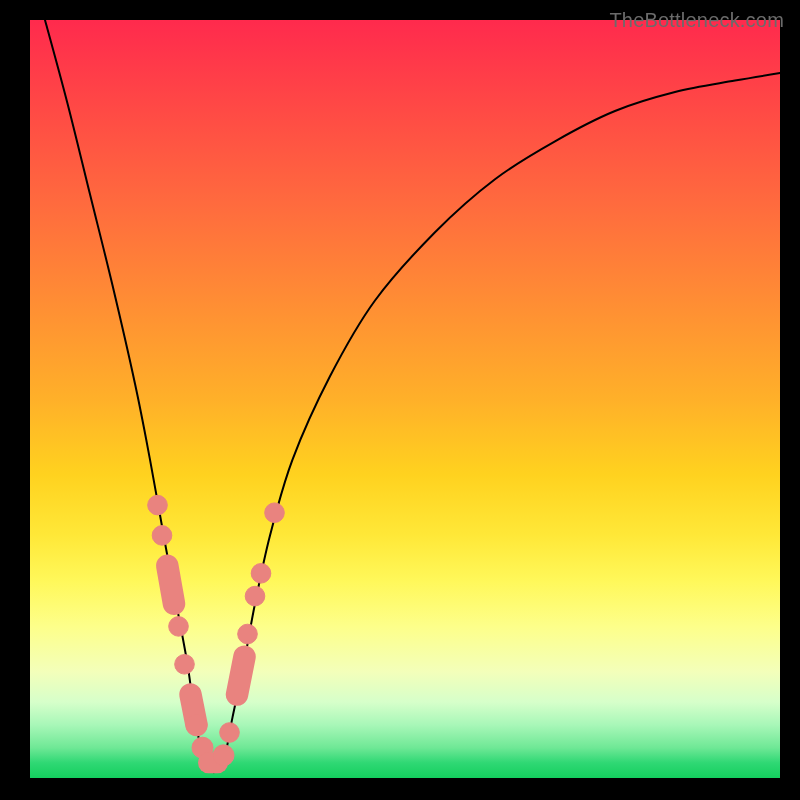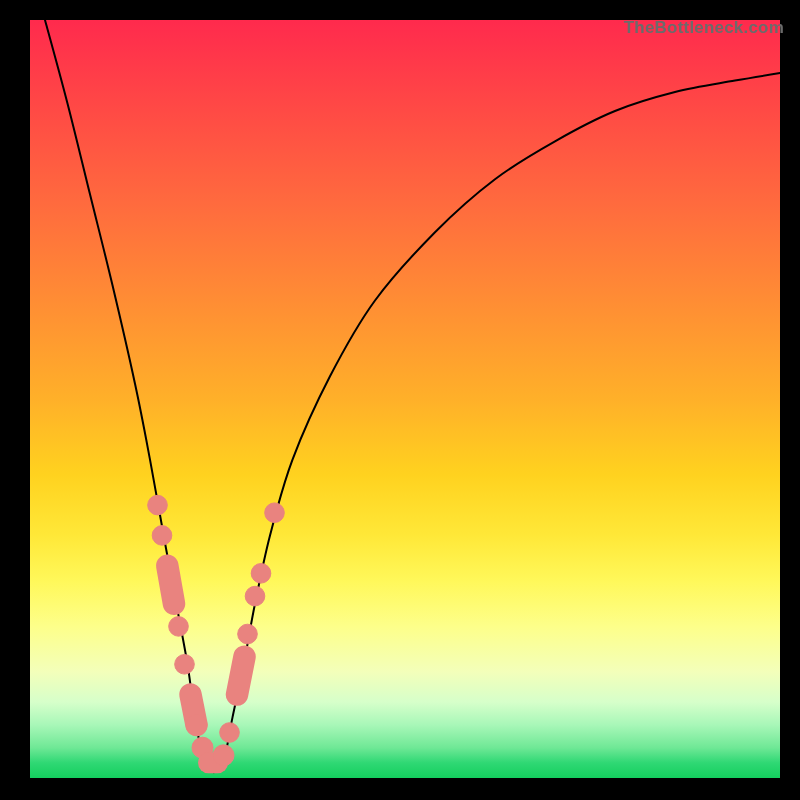--- a/index.html
+++ b/index.html
@@ -40,26 +40,26 @@
       #f3ffba 86%,
       #d6ffca 90%,
       #a8f7b8 93%,
       #6fe896 96%,
       #2fd874 98%,
       #14cf5e 100%
     );
   }
   .watermark {
     position: absolute;
-    top: 18px;
+    top: 9px;
     right: 16px;
     color: #6b6b6b;
-    font-size: 17px;
+    font-size: 20px;
     letter-spacing: 0.2px;
-    font-weight: 700;
+    font-weight: 400;
     user-select: none;
   }
   svg.curve {
     position: absolute;
     left: 0;
     top: 0;
     width: 750px;
     height: 758px;
     overflow: visible;
   }

